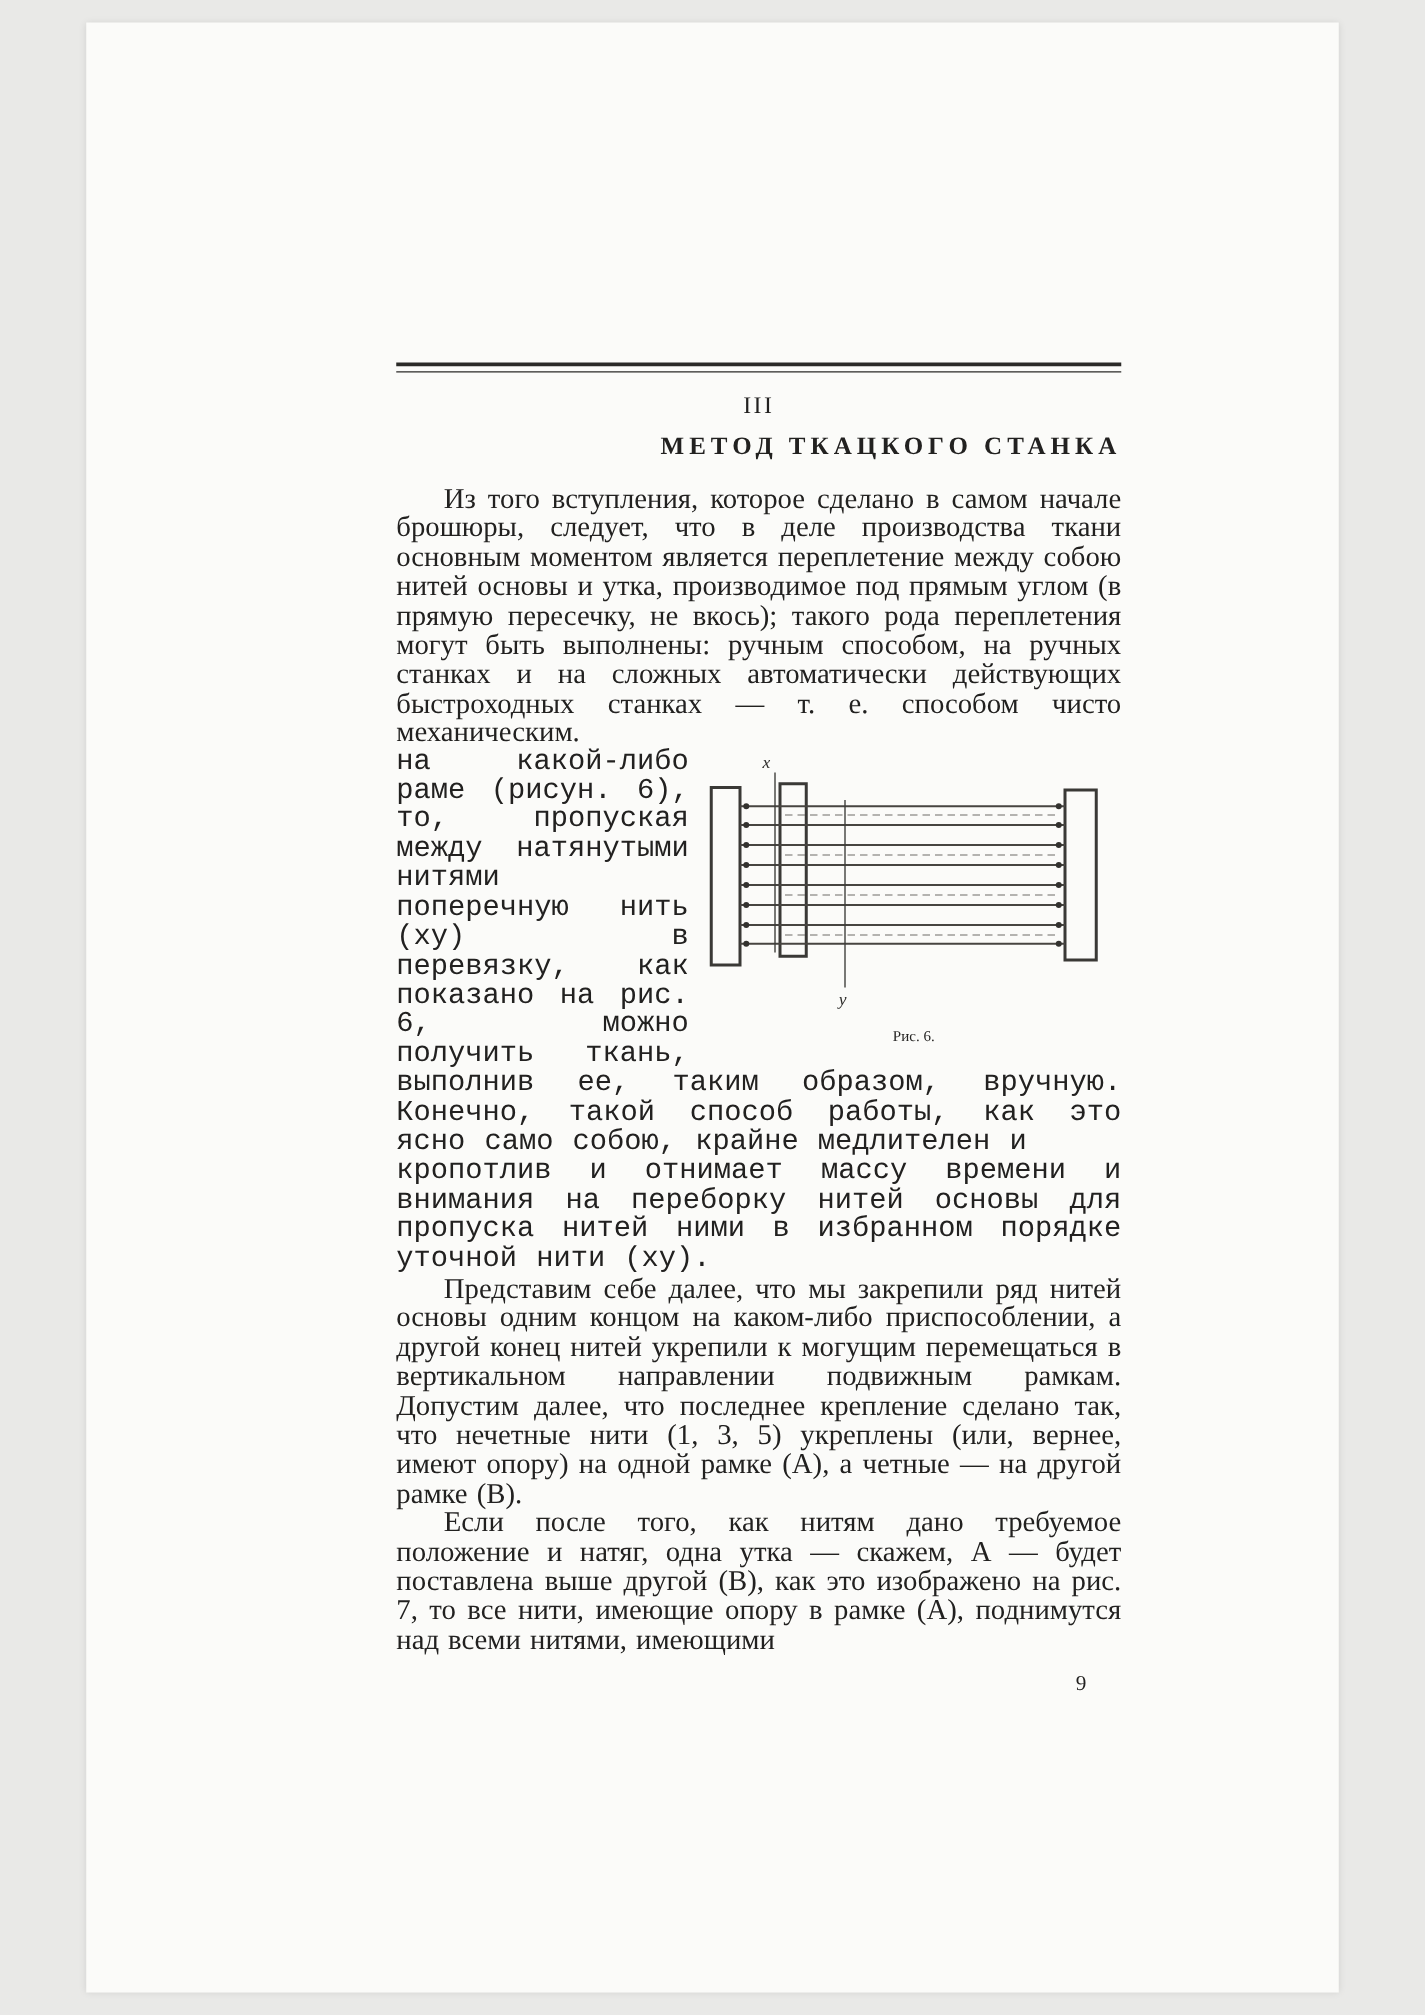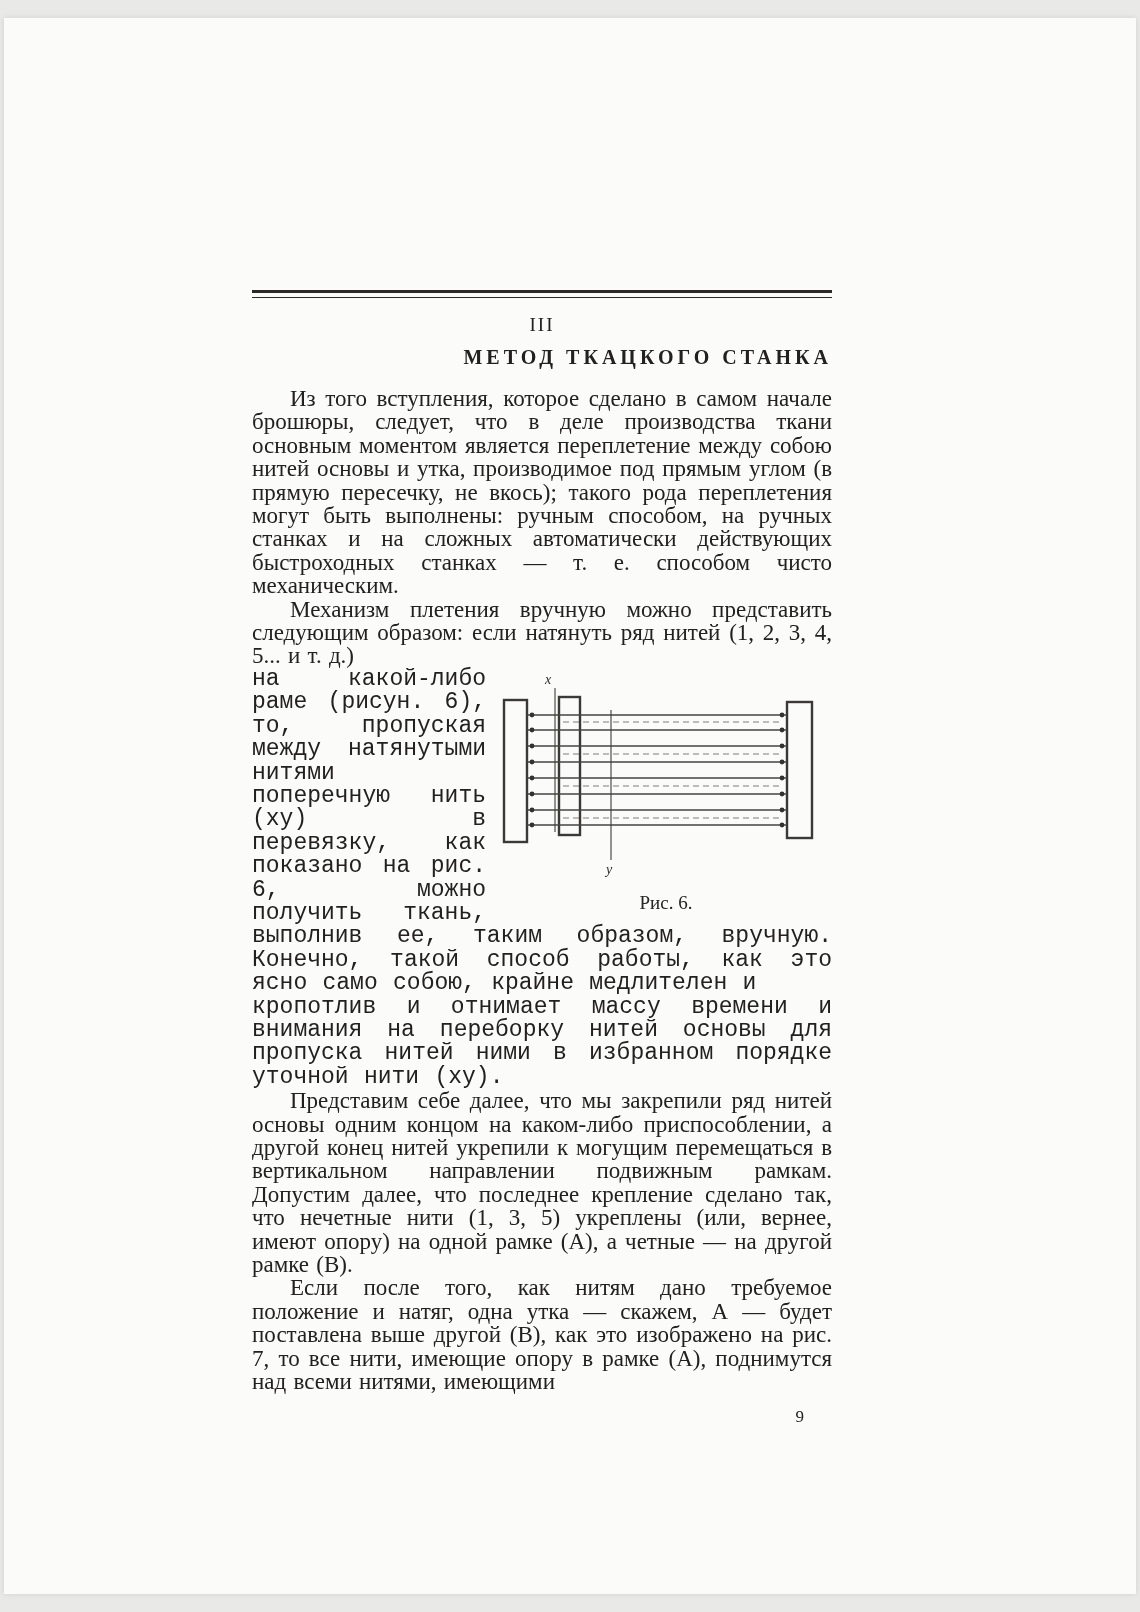--- a/index.html
+++ b/index.html
@@ -5,21 +5,21 @@
   html, body { margin: 0; padding: 0; }
   body {
     width: 1140px;
     height: 1612px;
     background: #e9e9e7;
     font-family: "Liberation Serif", serif;
     overflow: hidden;
   }
   .scan-page {
     position: relative;
-    width: 1132px;
+    width: 1002px;
     height: 1576px;
     margin: 18px auto;
     background: #fbfbf9;
     box-shadow: 0 0 6px rgba(0,0,0,0.10);
   }
   .text-block {
     position: absolute;
     left: 248px;
     top: 272px;
     width: 580px;
@@ -56,21 +56,21 @@
   .p.no-indent { text-indent: 0; font-family: Liberation Mono, monospace; }
   .p2-region { overflow: visible; }
   .figure {
     float: right;
     width: 332px;
     margin: 2px 0 10px 14px;
     text-align: center;
   }
   .figure svg { display: block; margin: 0 auto; }
   .figure-caption {
-    font-size: 19px;
+    font-size: 12px;
     margin-top: 14px;
     text-align: center;
     color: #262524;
   }
   .page-number {
     text-align: right;
     padding-right: 28px;
     font-size: 17px;
     margin-top: 14px;
   }
@@ -84,21 +84,20 @@
 
     <div class="double-rule"></div>
 
     <p class="chapter-numeral">III</p>
 
     <h1 class="page-title">МЕТОД ТКАЦКОГО СТАНКА</h1>
 
     <p class="p">Из того вступления, которое сделано в самом начале брошюры, следует, что в деле производства ткани основным моментом является переплетение между собою нитей основы и утка, производимое под прямым углом (в прямую пересечку, не вкось); такого рода переплетения могут быть выполнены: ручным способом, на ручных станках и на сложных автоматически действующих быстроходных станках — т. е. способом чисто механическим.</p>
 
     <div class="p2-region">
-      <p class="p">Механизм плетения вручную можно представить следующим образом: если натянуть ряд нитей (1, 2, 3, 4, 5... и т. д.)</p>
 
       <figure class="figure">
         <svg width="330" height="208" viewBox="0 0 330 208">
 
           <rect x="3" y="30" width="23" height="142" fill="none" stroke="#3a3936" stroke-width="2.4"></rect>
           <rect x="58" y="27" width="21" height="138" fill="none" stroke="#3a3936" stroke-width="2.4"></rect>
           <rect x="286" y="32" width="25" height="136" fill="none" stroke="#3a3936" stroke-width="2.4"></rect>
 
           <g stroke="#474541" stroke-width="1.5">
             <line x1="26" y1="45" x2="286" y2="45"></line>

